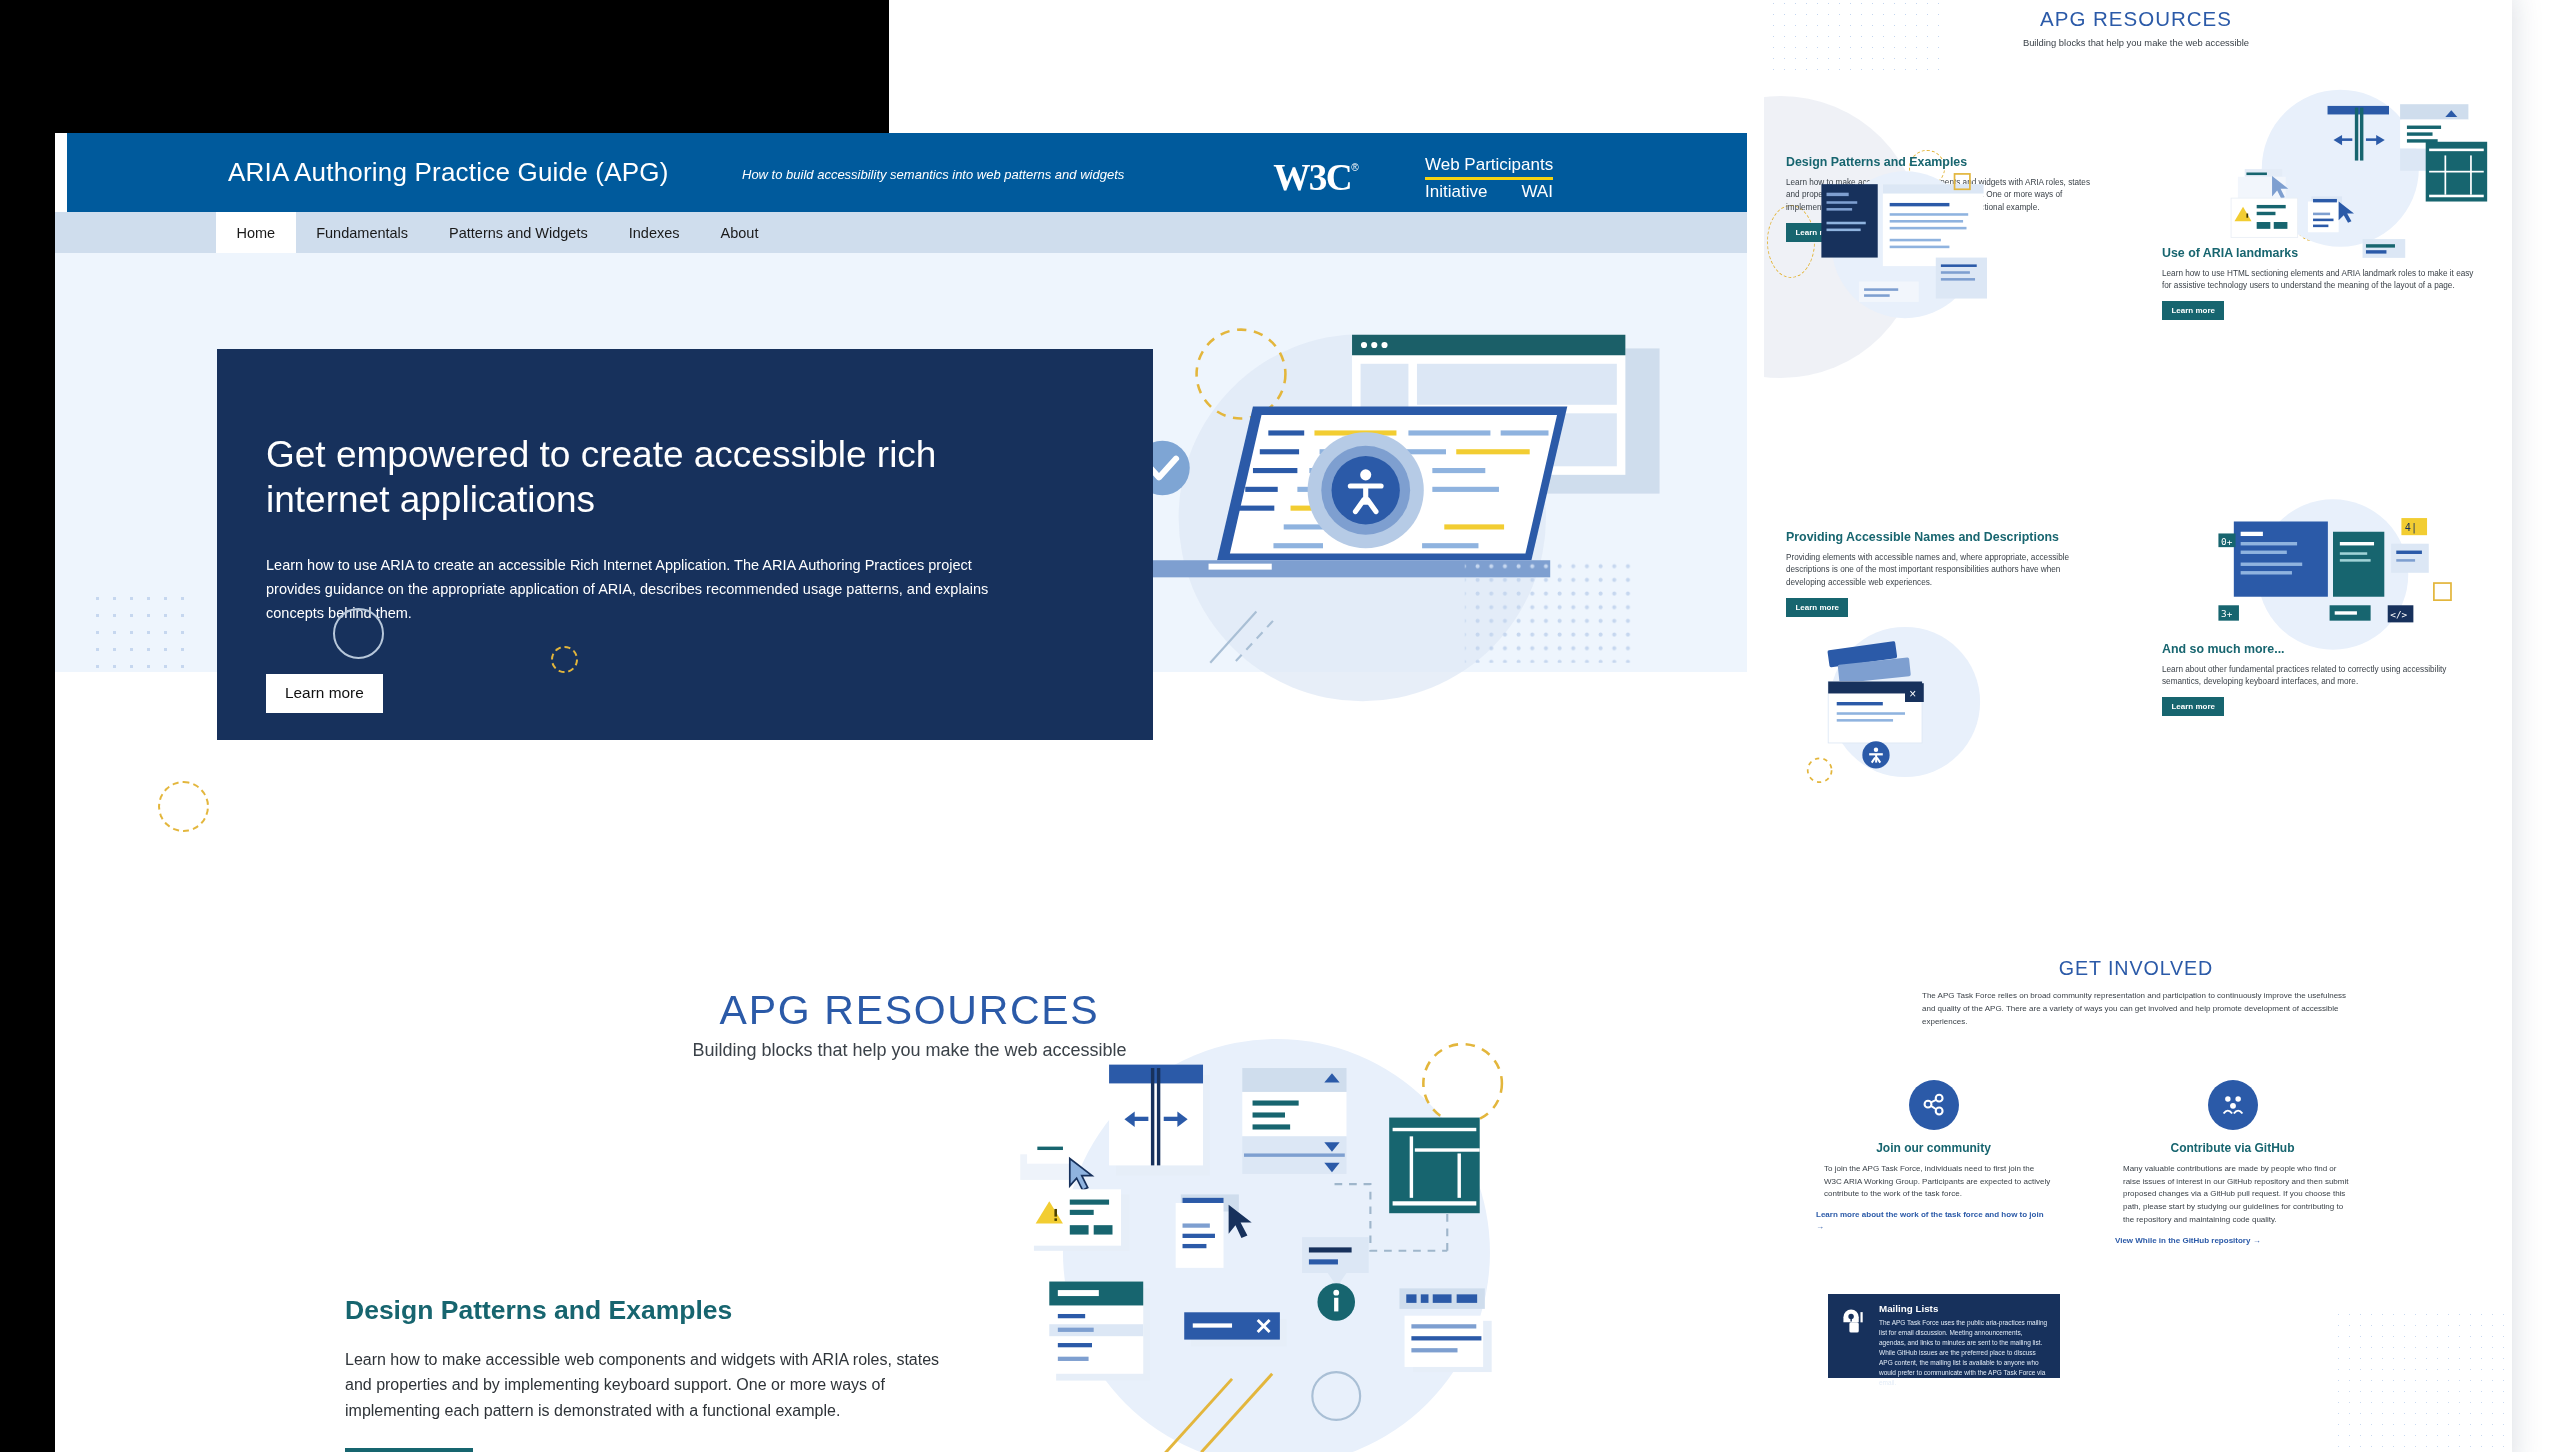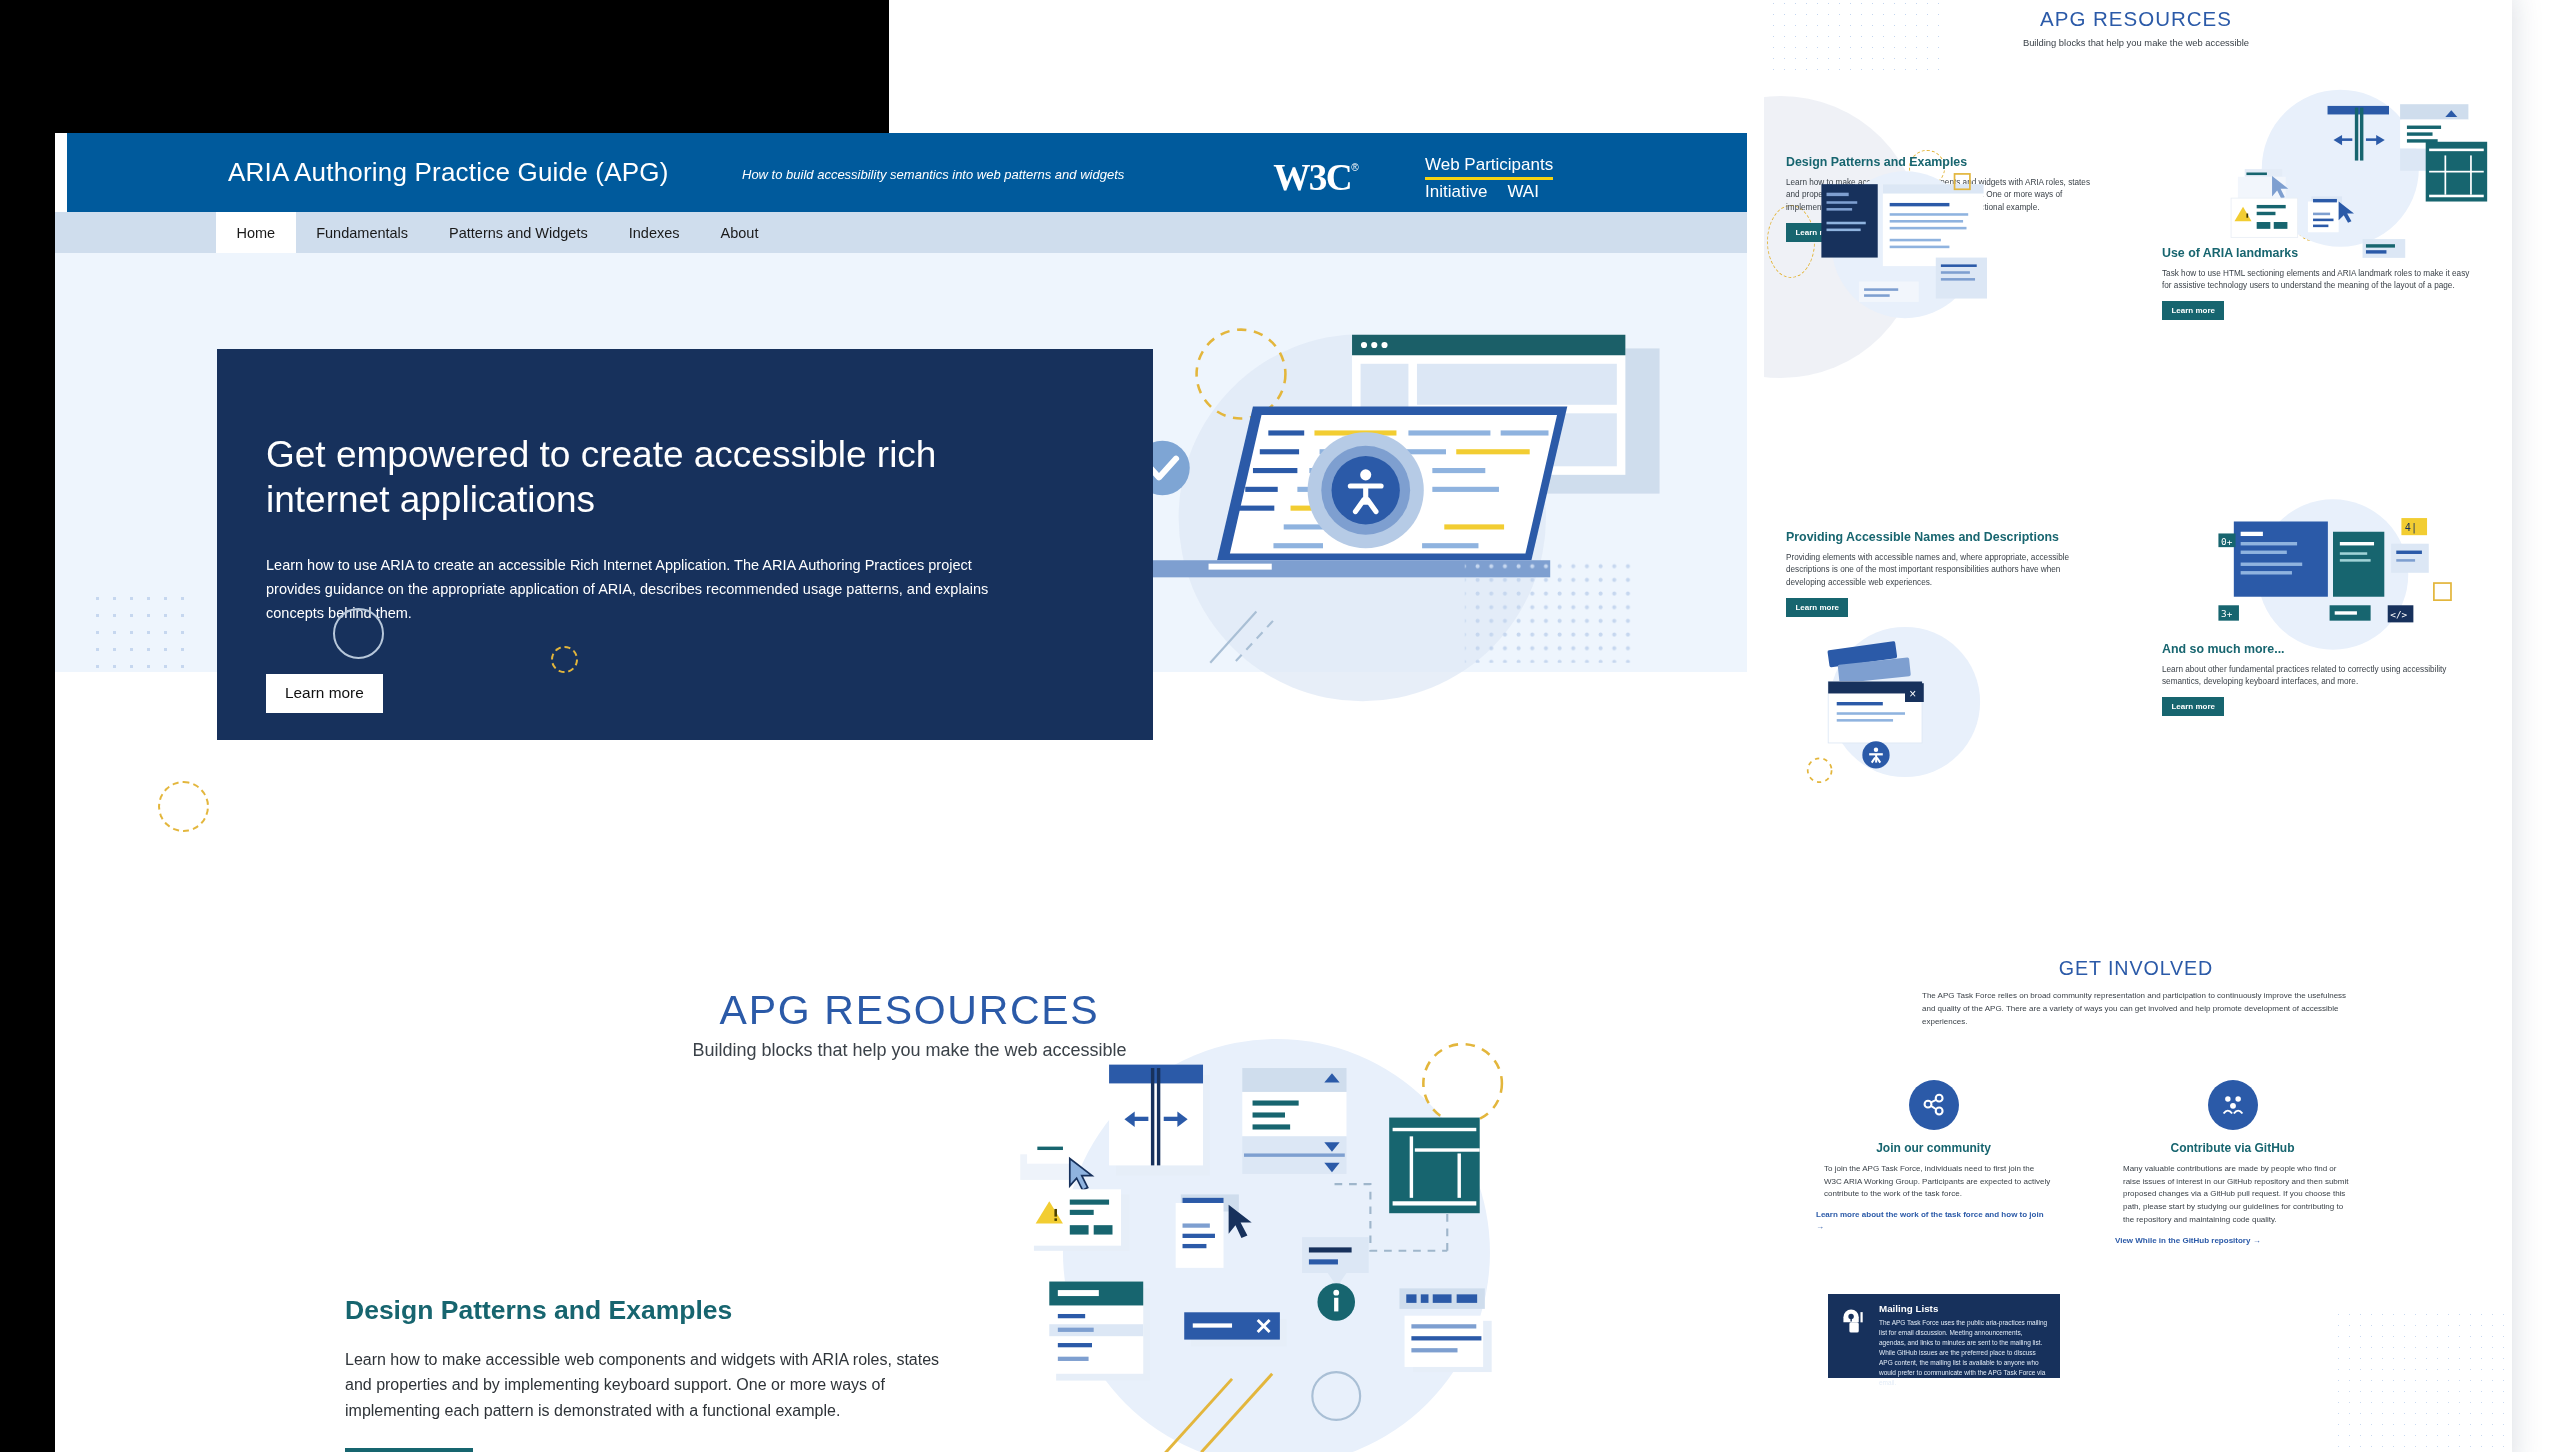--- a/index.html
+++ b/index.html
@@ -96,21 +96,21 @@
     font-size:26px; font-weight:400; letter-spacing:0.2px;
   }
   .pl-tagline {
     position:absolute; left:675px; top:34px; color:#ffffff;
     font-size:13px; font-style:italic; font-weight:400;
   }
   .w3c-logo { position:absolute; left:1206px; top:26px; color:#fff; }
   .wai-block { position:absolute; left:1358px; top:21.4px; color:#fff; }
   .wai-line1 { font-size:17px; line-height:1.25; }
   .wai-rule  { height:2.6px; background:#f5d312; width:128px; margin:1.7px 0 0.9px; }
-  .wai-line2 { font-size:17px; line-height:1.25; display:flex; gap:20px; }
+  .wai-line2 { font-size:17px; line-height:1.25; display:flex; gap:34px; }
 
   .pl-nav {
     position:absolute; left:0; top:79px; width:1692px; height:41px; background:#cfdded;
   }
   .pl-nav ul { list-style:none; display:flex; margin-left:161px; height:41px; align-items:stretch; }
   .pl-nav li {
     display:flex; align-items:center; padding:0 20.5px;
     font-size:14.5px; color:#1a1a1a; cursor:pointer;
   }
   .pl-nav li.active { background:#ffffff; }
@@ -218,21 +218,21 @@
       <rect x="382" y="80" width="2" height="46" fill="#fff"></rect>
       <rect x="334" y="126" width="64" height="3" fill="#fff"></rect>
       <rect x="256" y="178" width="50" height="22" fill="#dce7f5"></rect>
       <rect x="260" y="184" width="34" height="4" fill="#17656f"></rect>
         <rect x="260" y="191" width="24" height="4" fill="#2b5aa8"></rect>
       <circle cx="282" cy="186" r="0" fill="none"></circle>
     </svg>
 
     <div class="pr-card" style="left:402px; top:253px; width:316px;">
       <h3>Use of ARIA landmarks</h3>
-      <p>Task how to use HTML sectioning elements and ARIA landmark roles to make it easy for assistive technology users to understand the meaning of the layout of a page.</p>
+      <p>Learn how to use HTML sectioning elements and ARIA landmark roles to make it easy for assistive technology users to understand the meaning of the layout of a page.</p>
       <button class="pr-btn">Learn more</button>
     </div>
     <svg style="position:absolute; left:17px; top:162px;" width="239" height="171" viewBox="0 0 280 200">
       <circle cx="150" cy="105" r="86" fill="#e8f0fb"></circle>
       <rect x="52" y="34" width="66" height="86" fill="#17315c"></rect>
       <rect x="58" y="44" width="26" height="4" fill="#7e9fd0"></rect>
       <rect x="58" y="54" width="36" height="3" fill="#7e9fd0"></rect>
       <rect x="58" y="62" width="30" height="3" fill="#7e9fd0"></rect>
       <rect x="58" y="78" width="46" height="3" fill="#8fb3df"></rect>
       <rect x="58" y="86" width="40" height="3" fill="#8fb3df"></rect>

